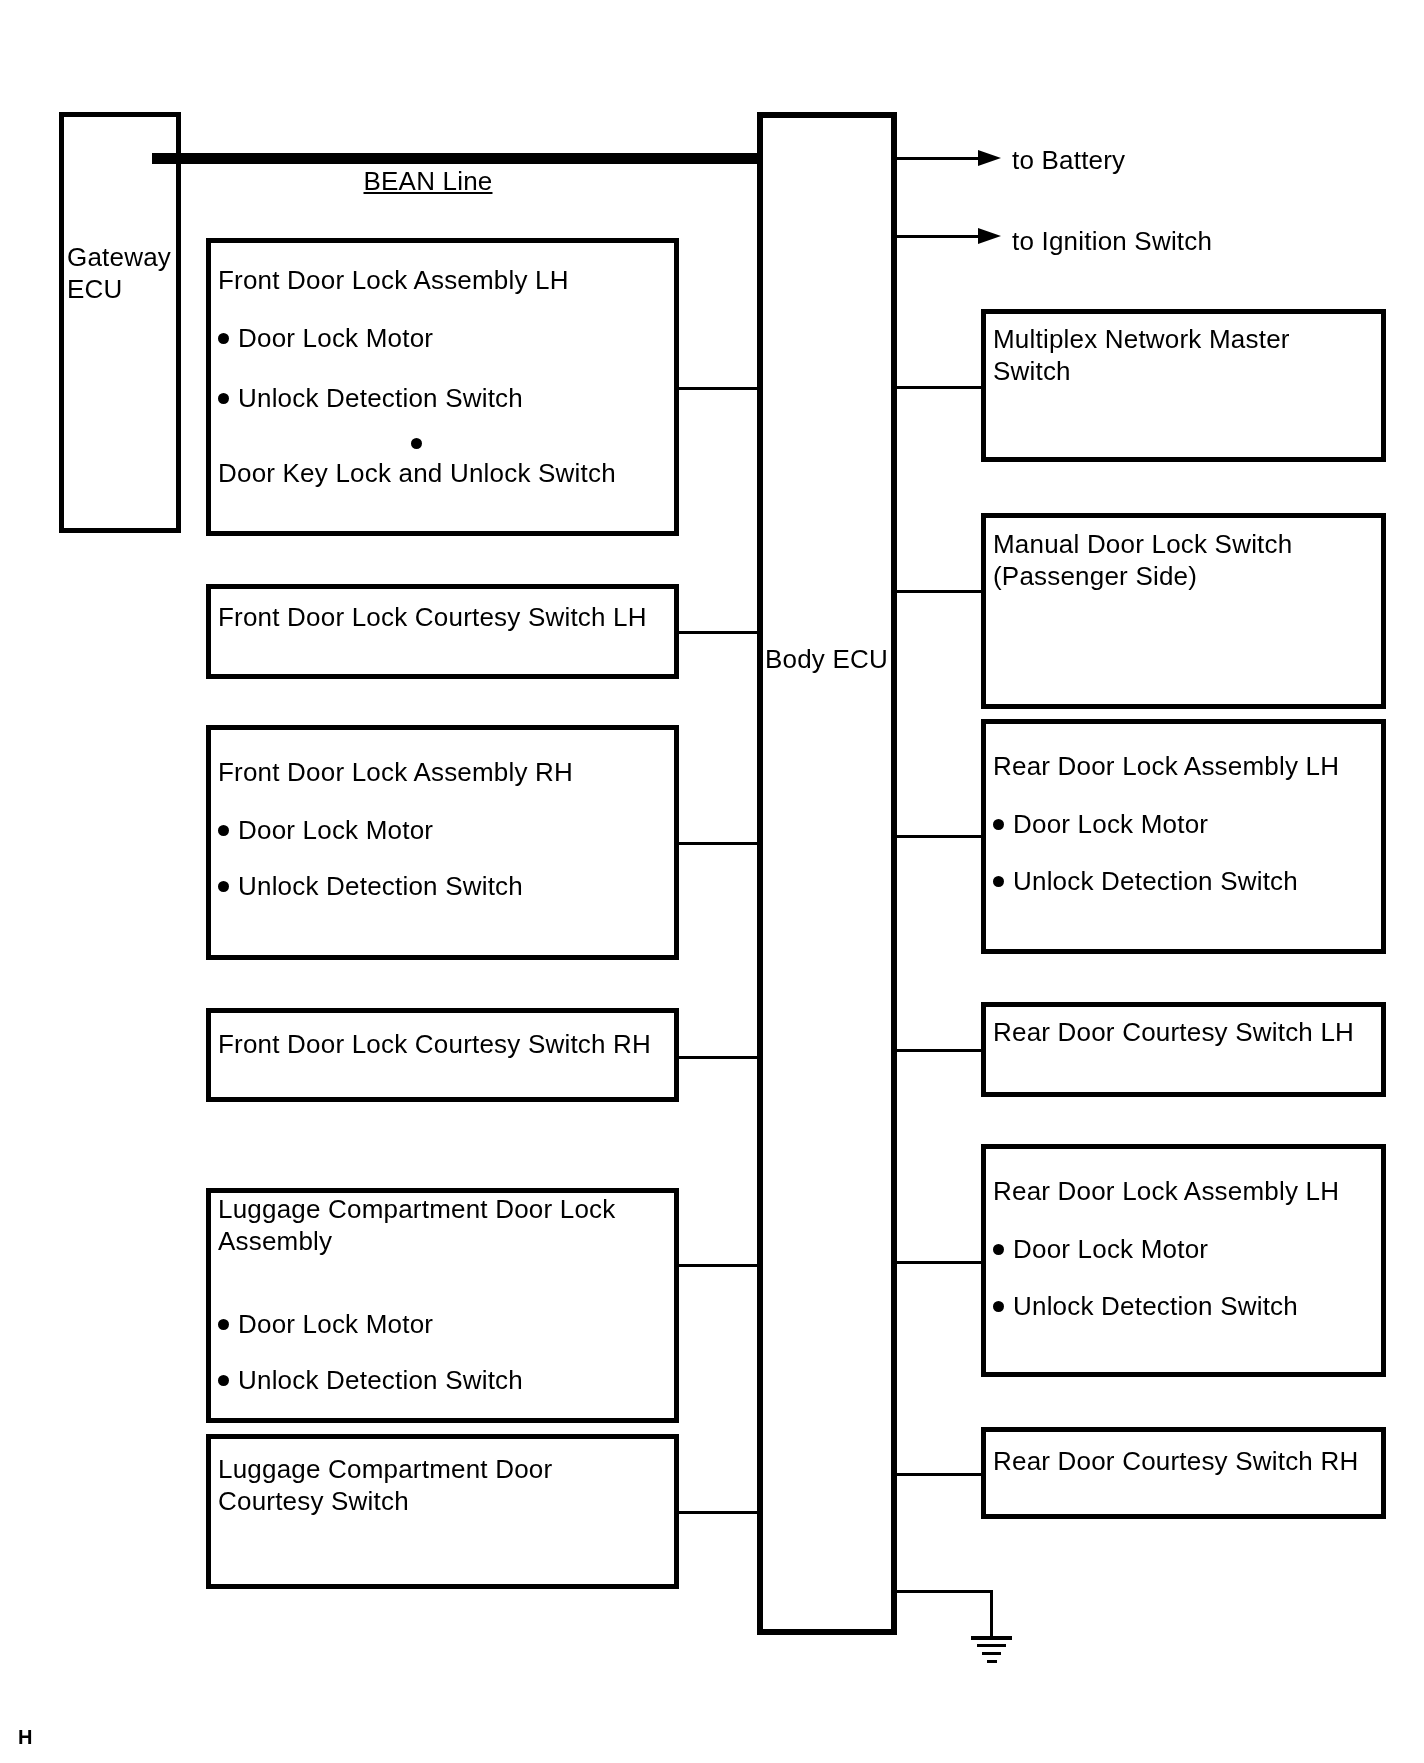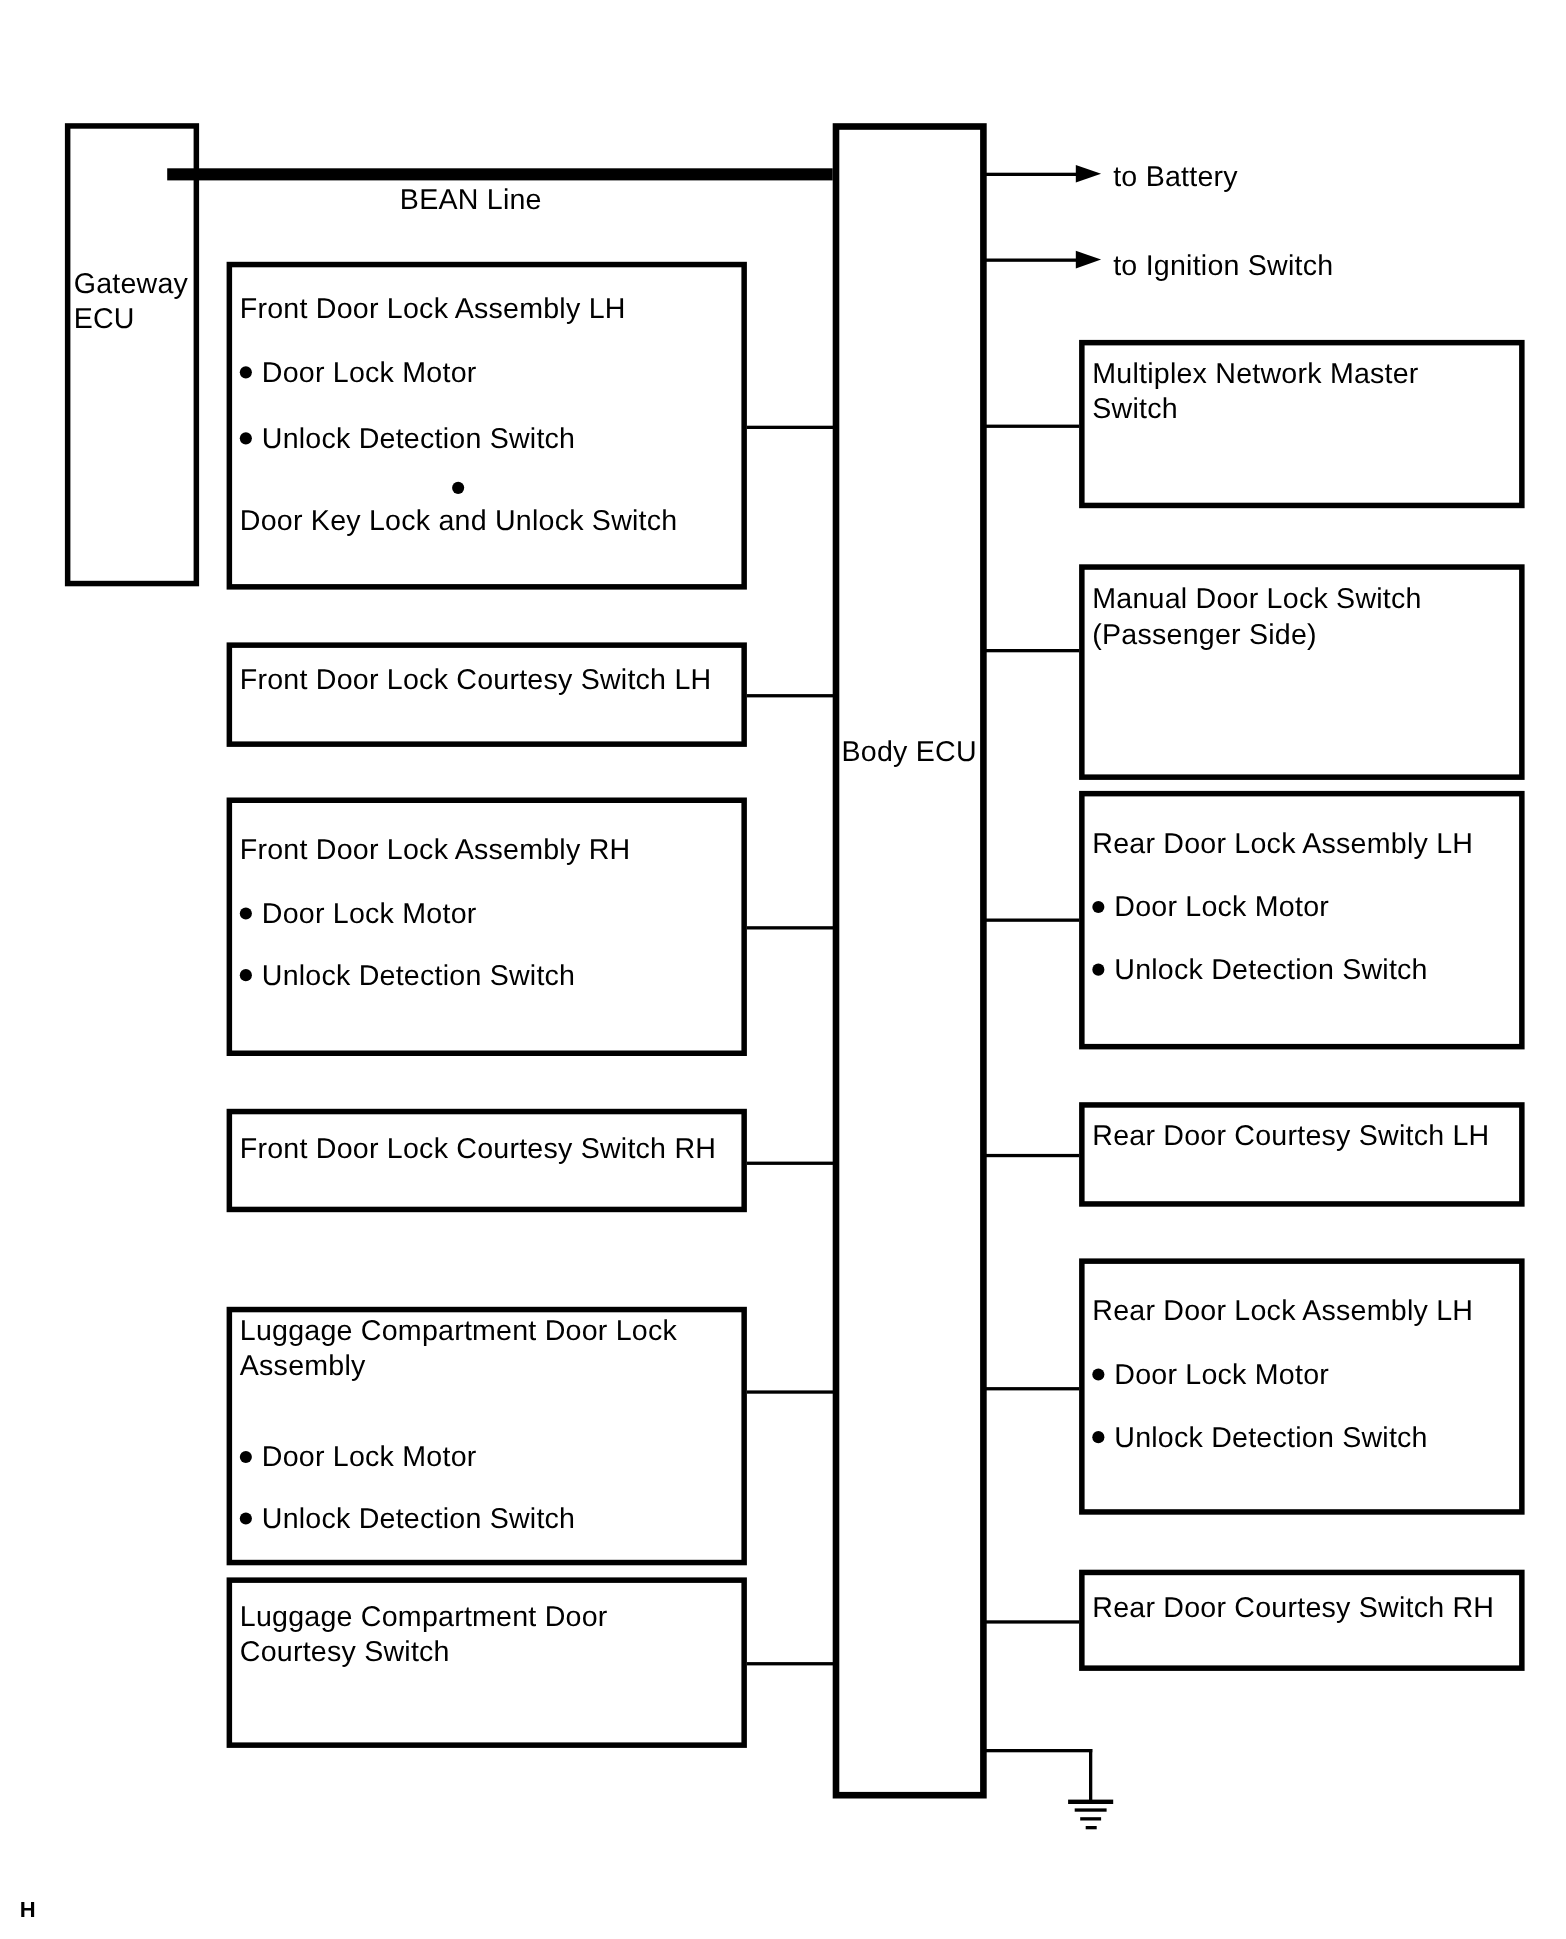--- a/index.html
+++ b/index.html
@@ -42,24 +42,24 @@
 </head>
 <body>
 
 <div id="page">
 
   <div class="box" style="left:35px; top:112px; width:122px; height:421px;margin-left:24px;">
     <div class="tline tline2" style="left:3px; top:124px; width:108px;">Gateway ECU</div>
   </div>
 
   <div class="thick" style="left:152px; top:153px; width:607px;"></div>
-  <div class="lbl" style="left:278px; top:166px; width:300px; text-align:center;">BEAN Line</div>
+  <div class="lbl" style="left:278px; top:166px; width:300px; text-align:center;text-decoration:underline;">BEAN Line</div>
 
   <div class="box ecu-box" style="left:757px; top:112px; width:140px; height:1523px;">
-    <div class="tline" style="left:2px; top:526px;margin-top:24px;">Body ECU</div>
+    <div class="tline" style="left:2px; top:526px;">Body ECU</div>
   </div>
 
   <div class="hline" style="left:894px; top:157px; width:86px;"></div>
   <div class="arrowhead" style="left:978px; top:150px;"></div>
   <div class="lbl" style="left:1012px; top:145px;">to Battery</div>
 
   <div class="hline" style="left:894px; top:235px; width:86px;"></div>
   <div class="arrowhead" style="left:978px; top:228px;"></div>
   <div class="lbl" style="left:1012px; top:226px;">to Ignition Switch</div>
 

